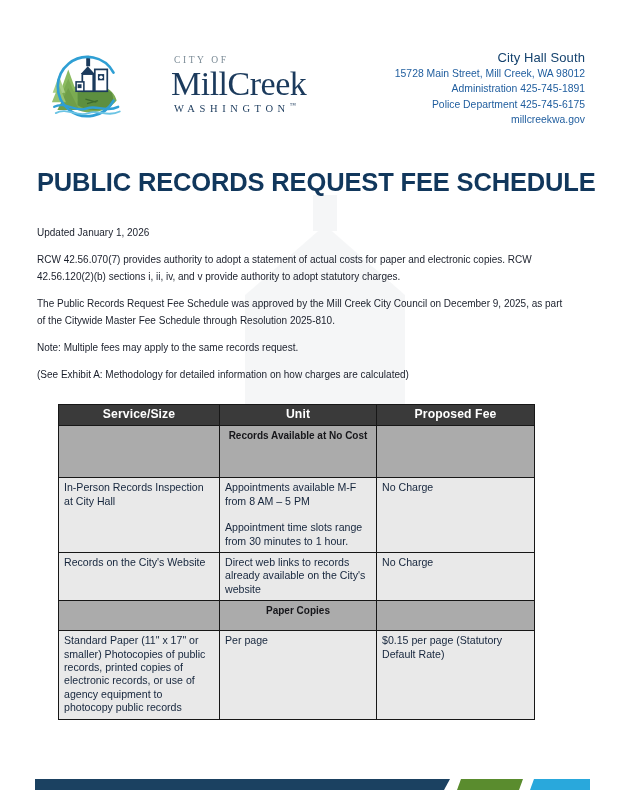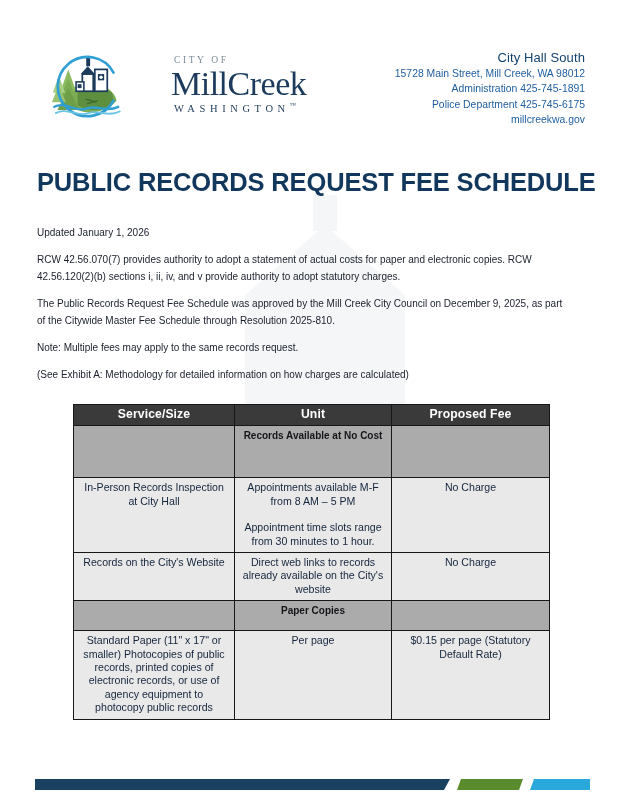--- a/index.html
+++ b/index.html
@@ -122,38 +122,37 @@
     line-height: 16.4px;
     color: #1a1f2b;
   }
   .body-copy p { margin-bottom: 11px; }
   .body-copy p:last-child { margin-bottom: 0; }
 
   
   .fee-table {
     position: absolute;
     top: 404px;
-    left: 73px;
+    left: 58px;
     width: 476px;
     border-collapse: collapse;
     table-layout: fixed;
     font-size: 10.6px;
   }
   .fee-table col.c1 { width: 161px; }
   .fee-table col.c2 { width: 157px; }
   .fee-table col.c3 { width: 158px; }
 
   .fee-table th,
   .fee-table td {
     border: 1px solid #171717;
     padding: 3px 5px 4px 5px;
     vertical-align: top;
     line-height: 13.4px;
     color: #15253c;
-    text-align: center;
   }
 
   .fee-table thead th {
     background: #3a3a3a;
     color: #ffffff;
     text-align: center;
     font-size: 12.2px;
     font-weight: bold;
     padding: 3px 4px 4px 4px;
     letter-spacing: 0.1px;

